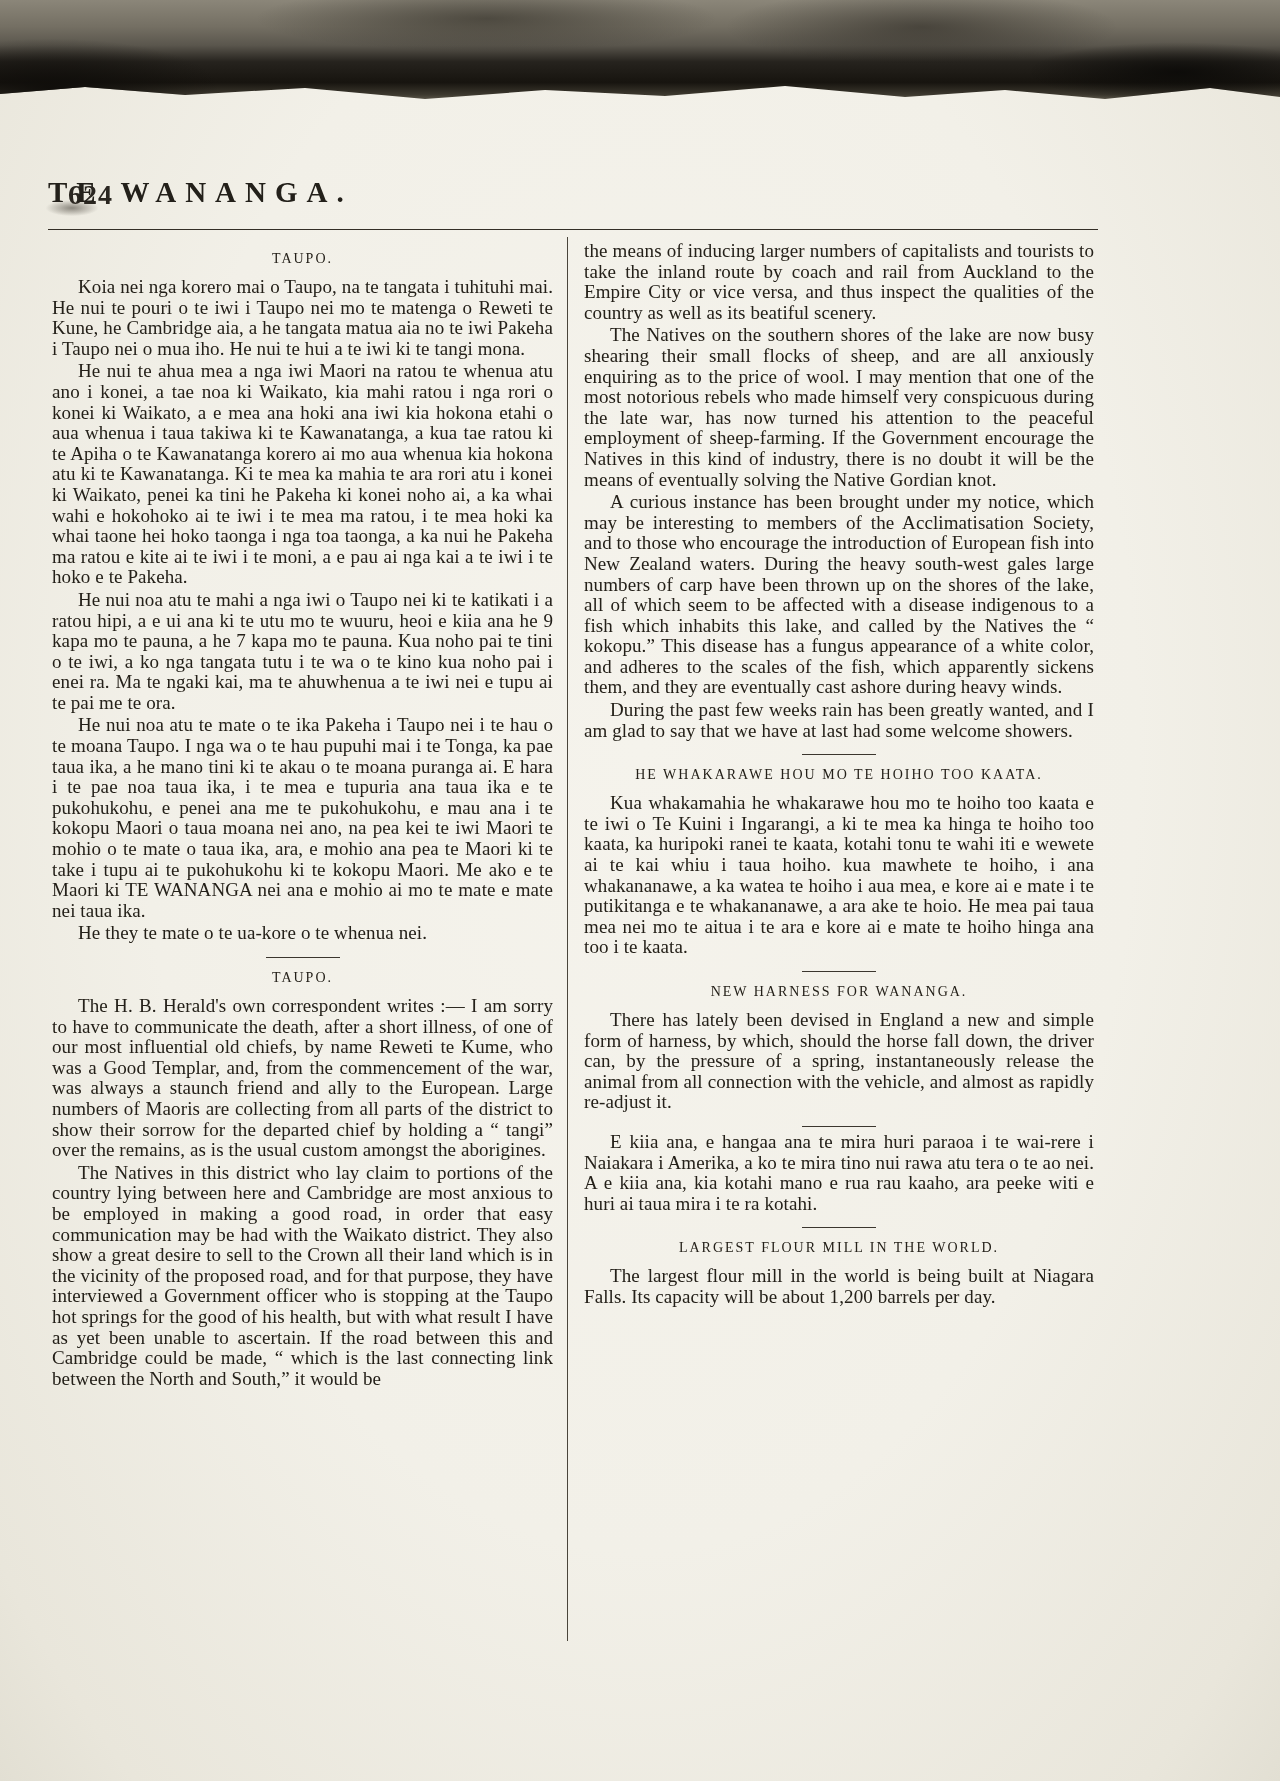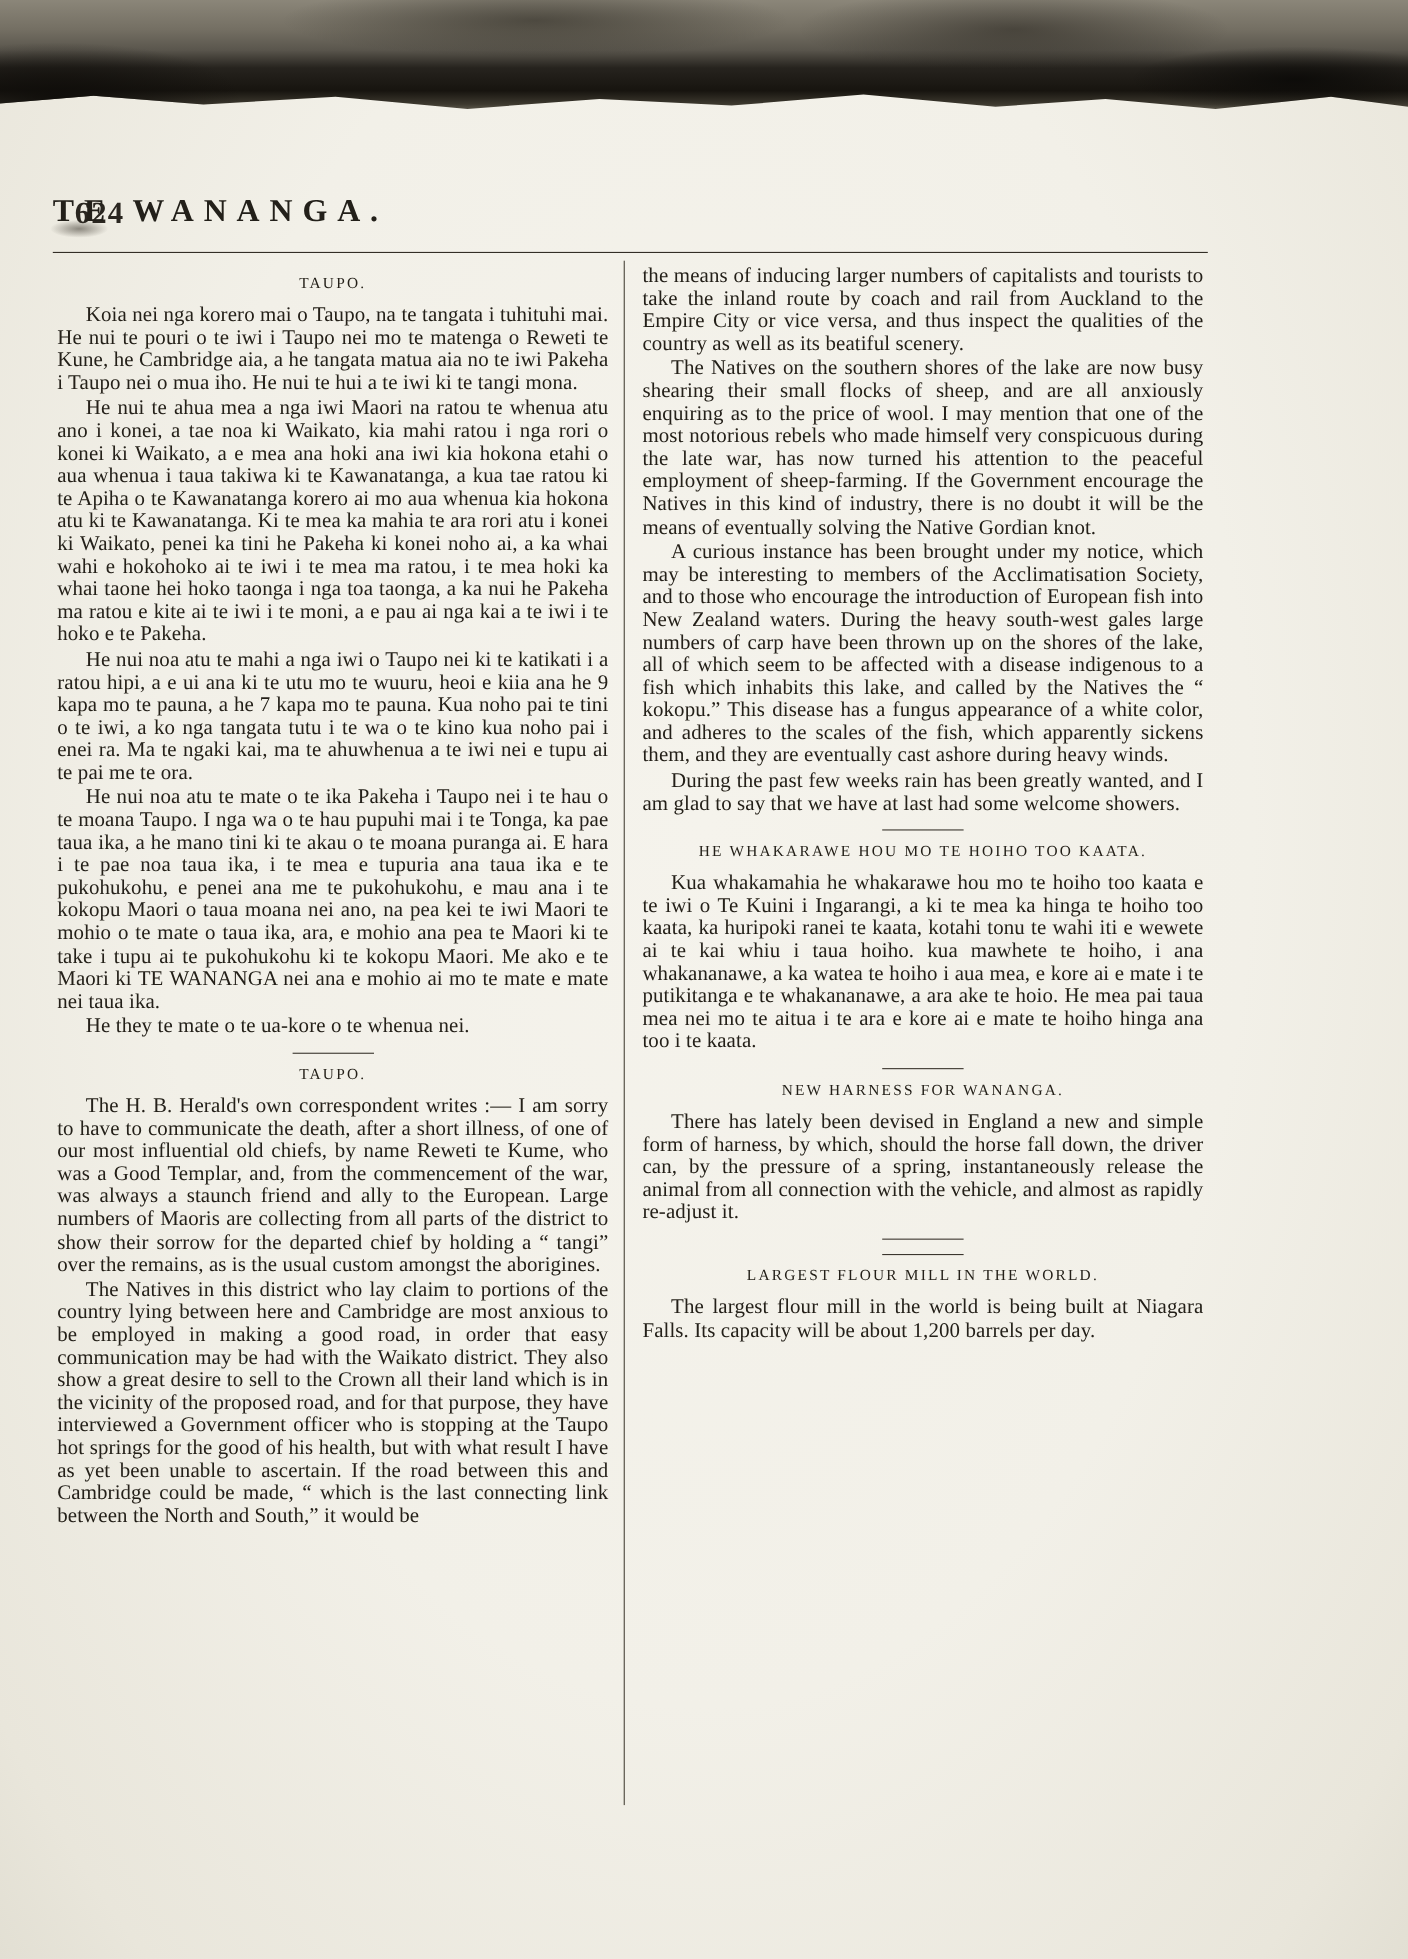--- a/index.html
+++ b/index.html
@@ -105,18 +105,19 @@
         <p class="article-paragraph">The Natives on the southern shores of the lake are now busy shearing their small flocks of sheep, and are all anxiously enquiring as to the price of wool. I may mention that one of the most notorious rebels who made himself very conspicuous during the late war, has now turned his attention to the peaceful employment of sheep-farming. If the Government encourage the Natives in this kind of industry, there is no doubt it will be the means of eventually solving the Native Gordian knot.</p>
         <p class="article-paragraph">A curious instance has been brought under my notice, which may be interesting to members of the Acclimatisation Society, and to those who encourage the introduction of European fish into New Zealand waters. During the heavy south-west gales large numbers of carp have been thrown up on the shores of the lake, all of which seem to be affected with a disease indigenous to a fish which inhabits this lake, and called by the Natives the “ kokopu.” This disease has a fungus appearance of a white color, and adheres to the scales of the fish, which apparently sickens them, and they are eventually cast ashore during heavy winds.</p>
         <p class="article-paragraph">During the past few weeks rain has been greatly wanted, and I am glad to say that we have at last had some welcome showers.</p>
         <div class="article-rule"></div>
         <h2 class="article-heading">HE WHAKARAWE HOU MO TE HOIHO TOO KAATA.</h2>
         <p class="article-paragraph">Kua whakamahia he whakarawe hou mo te hoiho too kaata e te iwi o Te Kuini i Ingarangi, a ki te mea ka hinga te hoiho too kaata, ka huripoki ranei te kaata, kotahi tonu te wahi iti e wewete ai te kai whiu i taua hoiho. kua mawhete te hoiho, i ana whakananawe, a ka watea te hoiho i aua mea, e kore ai e mate i te putikitanga e te whakananawe, a ara ake te hoio. He mea pai taua mea nei mo te aitua i te ara e kore ai e mate te hoiho hinga ana too i te kaata.</p>
         <div class="article-rule"></div>
         <h2 class="article-heading">NEW HARNESS FOR WANANGA.</h2>
         <p class="article-paragraph">There has lately been devised in England a new and simple form of harness, by which, should the horse fall down, the driver can, by the pressure of a spring, instantaneously release the animal from all connection with the vehicle, and almost as rapidly re-adjust it.</p>
         <div class="article-rule"></div>
+        <p class="article-paragraph">E kiia ana, e hangaa ana te mira huri paraoa i te wai-rere i Naiakara i Amerika, a ko te mira tino nui rawa atu tera o te ao nei. A e kiia ana, kia kotahi mano e rua rau kaaho, ara peeke witi e huri ai taua mira i te ra kotahi.</p>
         <div class="article-rule"></div>
         <h2 class="article-heading">LARGEST FLOUR MILL IN THE WORLD.</h2>
         <p class="article-paragraph">The largest flour mill in the world is being built at Niagara Falls. Its capacity will be about 1,200 barrels per day.</p>
       </section>
   </main>
 </div>
 
 </body></html>

